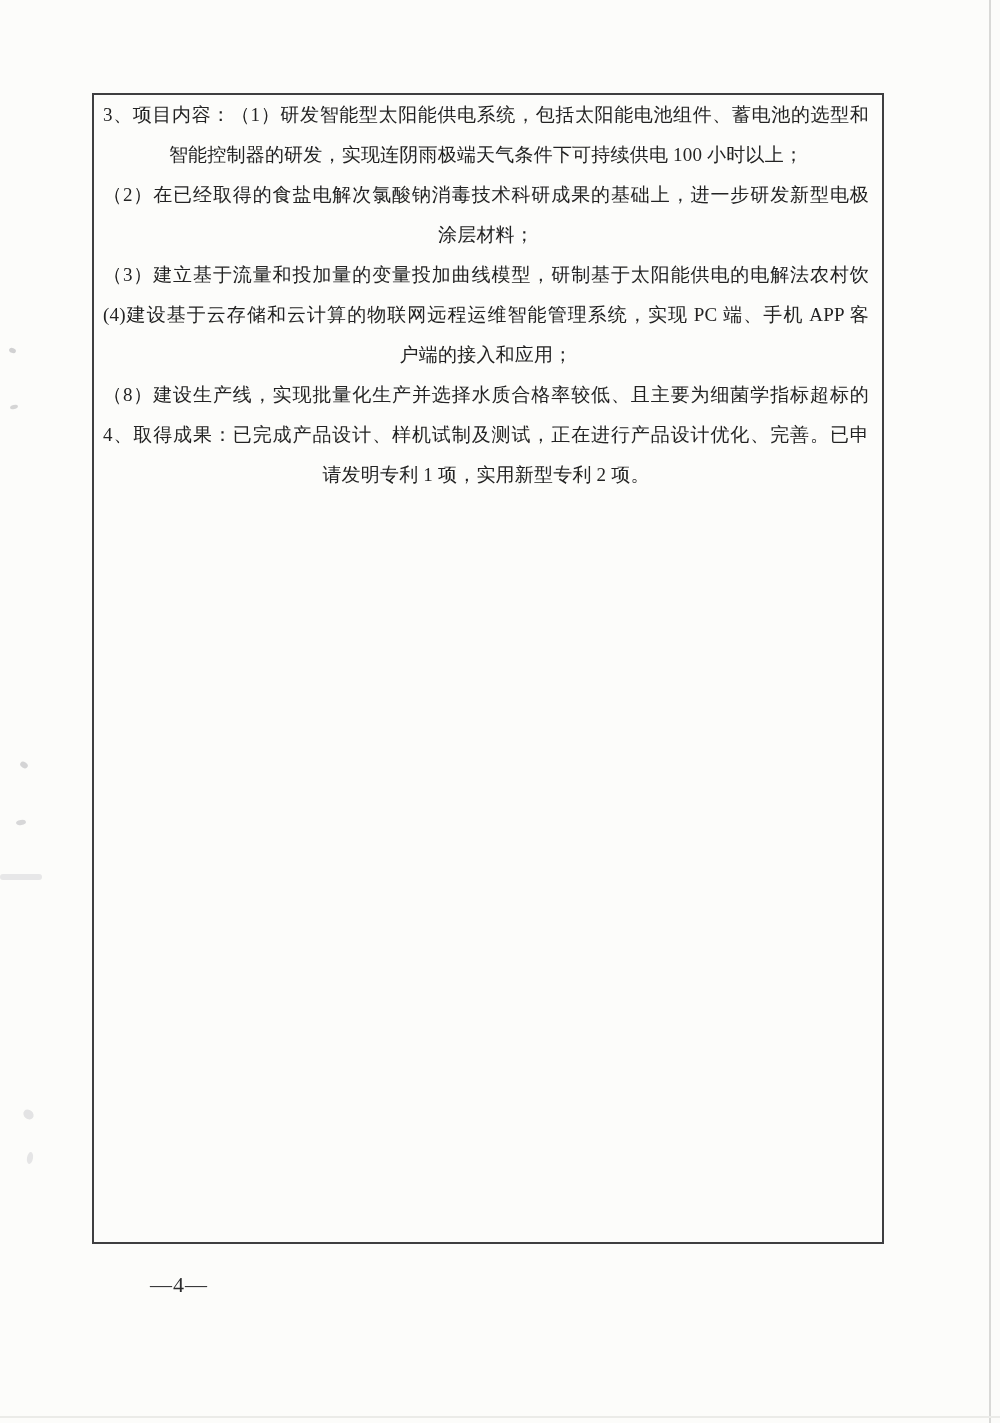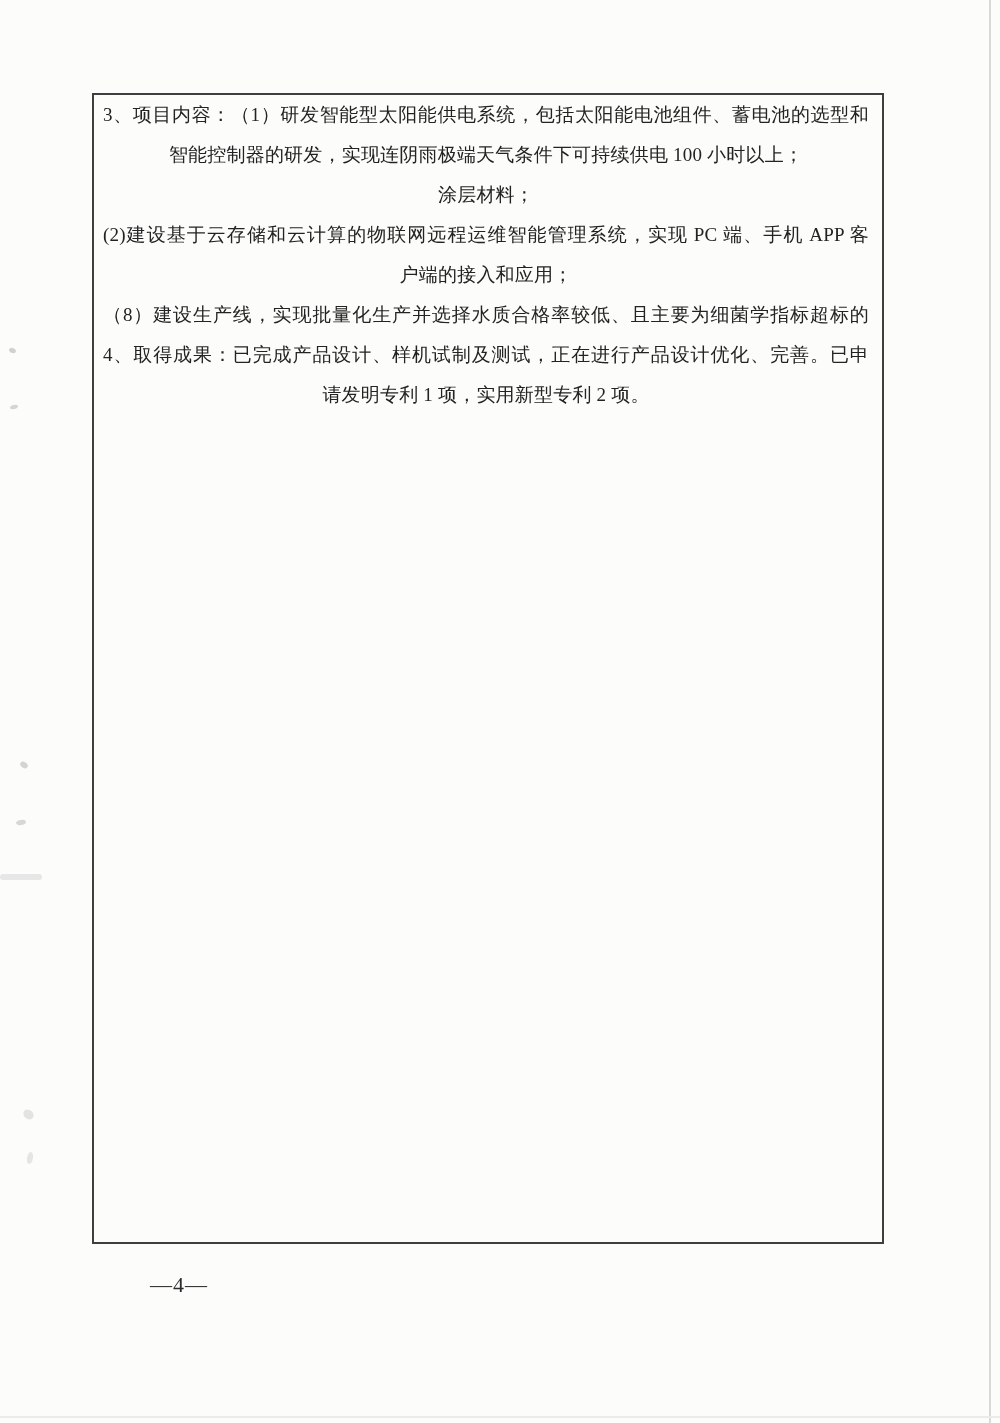--- a/index.html
+++ b/index.html
@@ -80,22 +80,24 @@
   .sp7 { left: 27px; top: 1152px; width: 6px;  height: 12px; background: rgba(130,130,140,0.18); transform: rotate(10deg); }
 </style>
 </head>
 <body>
 
 <div class="page">
 
   <div class="content-box">
     <p class="line full">3、项目内容：（1）研发智能型太阳能供电系统，包括太阳能电池组件、蓄电池的选型和</p>
     <p class="line">智能控制器的研发，实现连阴雨极端天气条件下可持续供电 100 小时以上；</p>
+    <p class="line full">（2）在已经取得的食盐电解次氯酸钠消毒技术科研成果的基础上，进一步研发新型电极</p>
     <p class="line">涂层材料；</p>
-    <p class="line full">(2)建设基于云存储和云计算的物联网远程运维智能管理系统，实现 PC 端、手机 APP 客</p>
+    <p class="line full">（3）建立基于流量和投加量的变量投加曲线模型，研制基于太阳能供电的电解法农村饮</p>
+    <p class="line full">(4)建设基于云存储和云计算的物联网远程运维智能管理系统，实现 PC 端、手机 APP 客</p>
     <p class="line">户端的接入和应用；</p>
     <p class="line full">（8）建设生产线，实现批量化生产并选择水质合格率较低、且主要为细菌学指标超标的</p>
     <p class="line full">4、取得成果：已完成产品设计、样机试制及测试，正在进行产品设计优化、完善。已申</p>
     <p class="line">请发明专利 1 项，实用新型专利 2 项。</p>
   </div>
 
   <div class="page-number">—4—</div>
 
   <div class="edge-shadow-right"></div>
   <div class="edge-shadow-bottom"></div>

